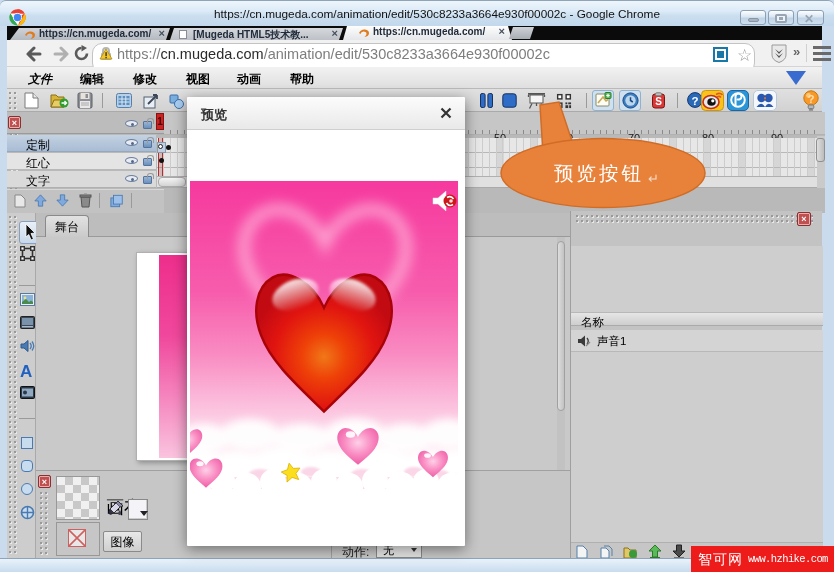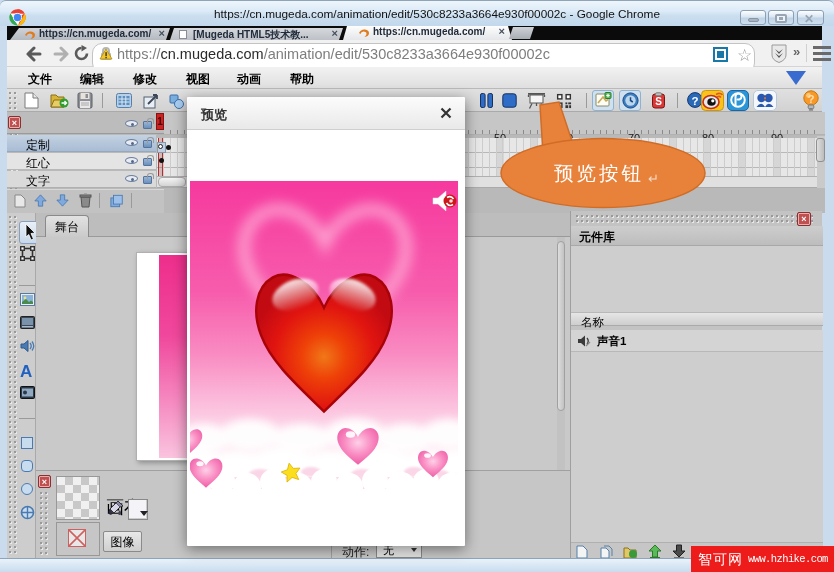--- a/index.html
+++ b/index.html
@@ -138,21 +138,21 @@
     </div>
     <svg class="abs" style="left:762px; top:3px;" width="20" height="21" viewBox="0 0 20 21">
         <path d="M3 2 H17 V12 Q17 17 10 19.5 Q3 17 3 12 Z" fill="#e9e9e9" stroke="#9a9a9a"></path>
         <path d="M6 6 L10 9 L14 6 L10 11 Z M6 10 L10 13 L14 10 L10 15 Z" fill="#555"></path>
       </svg>
     <div class="abs" style="left:786px; top:4px; font-size:13px; color:#666; font-weight:bold;">»</div>
     <div class="abs" style="left:799px; top:4px; width:1px; height:18px; background:#d0d0d0;"></div>
     <div class="abs" style="left:806px; top:6px; width:18px; height:3px; background:#6a6a6a; box-shadow:0 6px 0 #6a6a6a, 0 12px 0 #6a6a6a;"></div>
   </div>
   <div class="abs" id="menubar">
-    <span class="menuitem" style="left:21px;">文件</span>
+    <span class="menuitem" style="left:21px;font-style:italic;">文件</span>
     <span class="menuitem" style="left:73px;">编辑</span>
     <span class="menuitem" style="left:126px;">修改</span>
     <span class="menuitem" style="left:179px;">视图</span>
     <span class="menuitem" style="left:230px;">动画</span>
     <span class="menuitem" style="left:283px;">帮助</span>
     <div class="abs" style="left:779px; top:4px; width:0; height:0; border-left:10px solid transparent; border-right:10px solid transparent; border-top:14px solid #3a6cd0;"></div>
   </div>
   <div class="abs" id="toolbar">
     <div class="abs dots" style="left:1px; top:2px; width:11px; height:19px;"></div>
     <svg class="abs" style="left:17px; top:3px;" width="15" height="17" viewBox="0 0 15 17">
@@ -427,34 +427,31 @@
     <div class="abs" style="left:92px; top:28px; width:20px; height:21px; background:#f4f4f8; border:1px solid #888; box-shadow:inset -1px -1px 0 #ccc;"></div>
     <div class="abs" style="left:104px; top:40px; width:0; height:0; border-left:4px solid transparent; border-right:4px solid transparent; border-top:5px solid #222;"></div>
     <div class="abs" style="left:67px; top:60px; width:39px; height:21px; background:linear-gradient(#e8e8e8,#cfcfcf); border:1px solid #8a8a8a; border-radius:2px; font-size:12px; text-align:center; line-height:20px;">图像</div>
     <div class="abs" style="left:295px; top:0px; width:1px; height:88px; background:#a0a0a0;"></div>
     <div class="abs" style="left:306px; top:73px; font-size:12px; color:#222;">动作:</div>
     <div class="abs" style="left:340px; top:70px; width:46px; height:17px; background:linear-gradient(#f8f8f8,#e0e0e0); border:1px solid #888; font-size:11px; padding-left:6px; line-height:16px;">无<span style="position:absolute; right:4px; top:6px; width:0; height:0; border-left:3.5px solid transparent; border-right:3.5px solid transparent; border-top:4.5px solid #333;"></span></div>
   </div>
   <div class="abs" id="rightpanel">
     <div class="abs dots" style="left:4px; top:3px; width:238px; height:10px;"></div>
     <div class="abs redx" style="left:226px; top:1px; width:14px; height:14px; line-height:13px;">×</div>
-    <div class="abs" style="left:0; top:15px; width:252px; height:20px; background:linear-gradient(#cdcdcd,#bdbdbd); border-bottom:1px solid #a8a8a8;">
-        <span style="position:absolute; left:8px; top:3px; font-size:12px; font-weight:bold;">元件库</span>
-      </div>
     <div class="abs" style="left:0; top:35px; width:252px; height:66px; background:#cecece;"></div>
     <div class="abs" style="left:0; top:101px; width:252px; height:14px; background:linear-gradient(#e6e6e6,#cecece); border-top:1px solid #b8b8b8; border-bottom:1px solid #aaa;">
         <span style="position:absolute; left:10px; top:2px; font-size:11.5px;">名称</span>
       </div>
     <div class="abs" style="left:0; top:119px; width:252px; height:22px; background:#d4d4d4; border-bottom:1px solid #b8b8b8;">
       <svg class="abs" style="left:6px; top:4px;" width="15" height="14" viewBox="0 0 15 14">
           <path d="M1 5 H4 L8 1.5 V12.5 L4 9 H1 Z" fill="#3a3a3a"></path>
           <path d="M10 4 Q12.5 7 10 10" stroke="#3a3a3a" stroke-width="1.3" fill="none"></path>
           <path d="M9 12 L13 8" stroke="#888" stroke-width="1.2"></path>
         </svg>
-      <span style="position:absolute; left:26px; top:4px; font-size:11.5px; font-weight:bold;">声音1</span>
+      <span style="position:absolute; left:26px; top:4px; font-size:11.5px; font-weight:normal;">声音1</span>
     </div>
     <div class="abs" style="left:0; top:141px; width:252px; height:190px; background:#cecece;"></div>
     <div class="abs" style="left:0; top:331px; width:252px; height:18px; background:#c6c6c6; border-top:1px solid #b0b0b0;">
       <svg class="abs" style="left:5px; top:2px;" width="12" height="14" viewBox="0 0 12 14">
           <path d="M1 1 H7 L11 5 V13 H1 Z" fill="#f4f4f4" stroke="#5580aa"></path>
         </svg>
       <svg class="abs" style="left:29px; top:2px;" width="14" height="14" viewBox="0 0 14 14">
           <path d="M1 3 H6 L9 6 V13 H1 Z" fill="#f4f4f4" stroke="#5580aa"></path>
           <path d="M4 1 H9 L12 4 V11" fill="none" stroke="#5580aa"></path>
         </svg>

